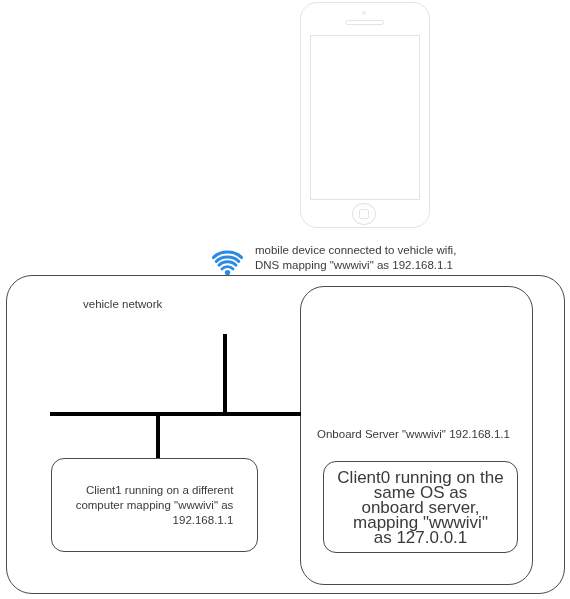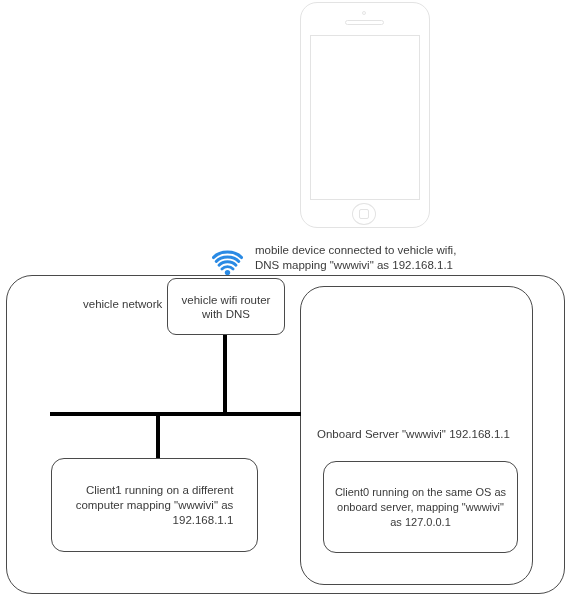--- a/index.html
+++ b/index.html
@@ -197,21 +197,21 @@
     width: 195px;
     height: 92px;
     border: 1.1px solid #4a4a4a;
     border-radius: 13px;
     background: #ffffff;
     box-sizing: border-box;
     display: flex;
     align-items: center;
     justify-content: center;
     text-align: center;
-    font-size: 11px;
+    font-size: 17px;
     line-height: 15px;
     white-space: pre-line;
     color: #3a3a3a;
     padding: 6px 6px;
   }
 
   
   .bus-line {
     position: absolute;
     left: 50px;
@@ -267,22 +267,20 @@
   <div class="vehicle-network-box"></div>
   <div class="vehicle-network-label">vehicle network</div>
 
   <div class="onboard-server-box"></div>
   <div class="onboard-server-label">Onboard Server "wwwivi" 192.168.1.1</div>
 
   <div class="router-drop"></div>
   <div class="bus-line"></div>
   <div class="client1-drop"></div>
 
-  <div class="router-box">vehicle wifi router
-with DNS</div>
 
   <div class="client1-box">Client1 running on a different
 computer mapping "wwwivi" as
 192.168.1.1</div>
 
   <div class="client0-box">Client0 running on the same OS as
 onboard server, mapping "wwwivi"
 as 127.0.0.1</div>
 
 </div>

